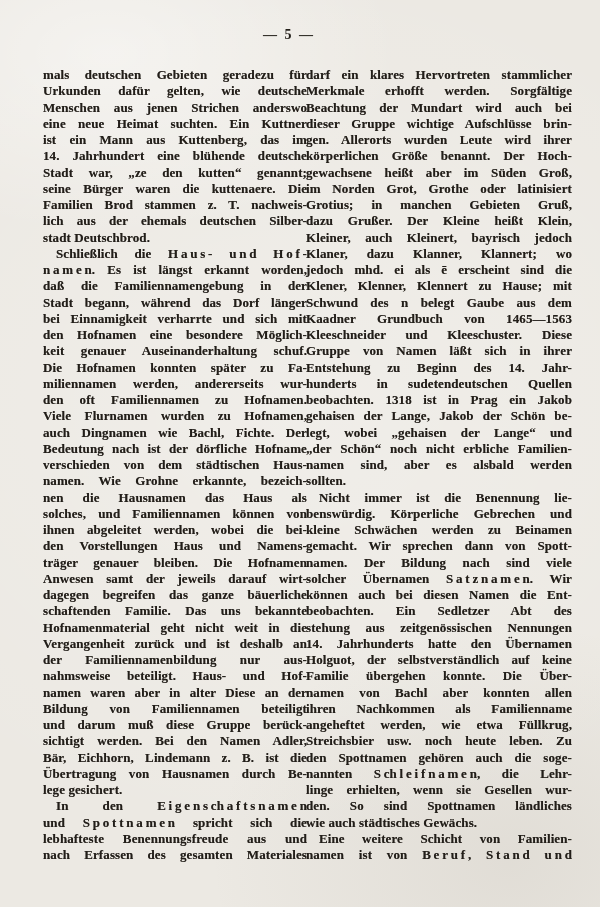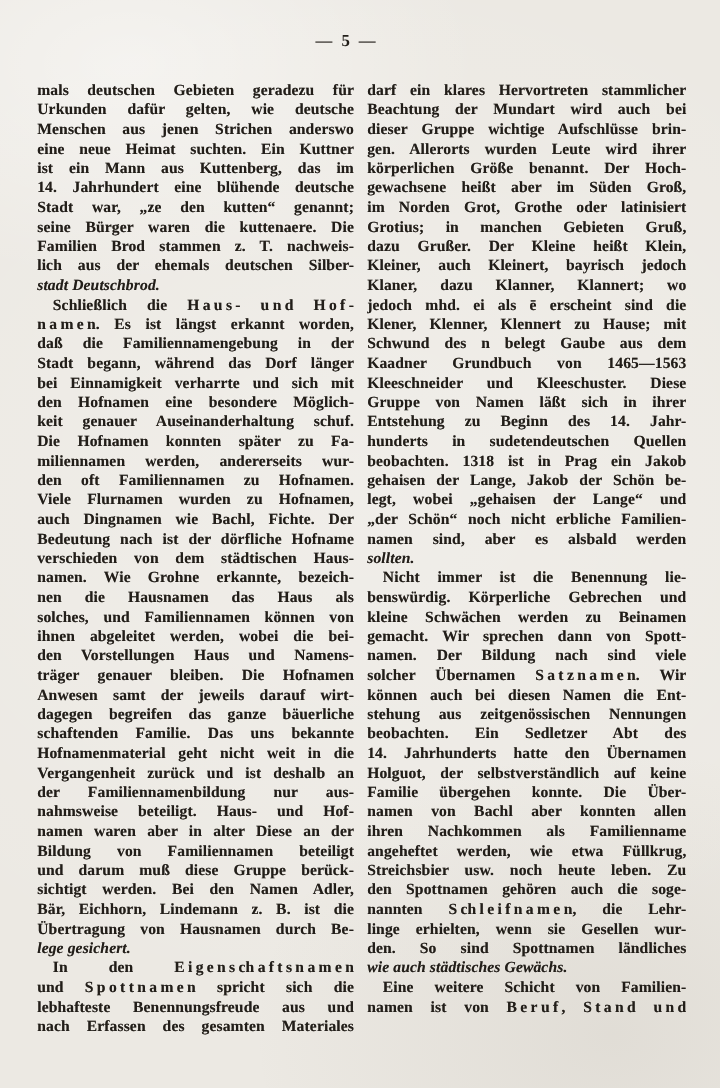--- a/index.html
+++ b/index.html
@@ -14,29 +14,29 @@
       var(--paper);
     font-family:"Liberation Serif", serif;
     font-weight:bold;
     color:var(--ink);
   }
   .page-number {
     position:absolute; top:27px; left:0; right:22px;
     text-align:center; font-size:14px; letter-spacing:2px;
   }
   .column { position:absolute; top:67px; }
-  .column.left  { left:31px;  width:264px; }
+  .column.left  { left:43px;  width:264px; }
   .column.right { left:306px; width:266px; }
   .line {
     font-size:13px; line-height:16.25px; letter-spacing:0.1px;
     text-align:justify; text-align-last:justify;
     text-shadow:0 0 0.5px rgba(34,30,25,0.55);
     white-space:normal;
   }
-  .line.end { text-align-last:left;font-style:italic; }
+  .line.end { text-align-last:left; }
   .line.indent { text-indent:13px; }
 </style>
 </head>
 <body>
 
 <div class="page">
   <div class="page-number">— 5 —</div>
 
   <div class="column left">
       <div class="line">mals deutschen Gebieten geradezu für</div>
@@ -85,20 +85,21 @@
       <div class="line">Übertragung von Hausnamen durch Be-</div>
       <div class="line end">lege gesichert.</div>
       <div class="line indent">In den E i g e n s ch a f t s n a m e n</div>
       <div class="line">und S p o t t n a m e n spricht sich die</div>
       <div class="line">lebhafteste Benennungsfreude aus und</div>
       <div class="line">nach Erfassen des gesamten Materiales</div>
     </div>
 
   <div class="column right">
       <div class="line">darf ein klares Hervortreten stammlicher</div>
+      <div class="line">Merkmale erhofft werden. Sorgfältige</div>
       <div class="line">Beachtung der Mundart wird auch bei</div>
       <div class="line">dieser Gruppe wichtige Aufschlüsse brin-</div>
       <div class="line">gen. Allerorts wurden Leute wird ihrer</div>
       <div class="line">körperlichen Größe benannt. Der Hoch-</div>
       <div class="line">gewachsene heißt aber im Süden Groß,</div>
       <div class="line">im Norden Grot, Grothe oder latinisiert</div>
       <div class="line">Grotius; in manchen Gebieten Gruß,</div>
       <div class="line">dazu Grußer. Der Kleine heißt Klein,</div>
       <div class="line">Kleiner, auch Kleinert, bayrisch jedoch</div>
       <div class="line">Klaner, dazu Klanner, Klannert; wo</div>
@@ -116,22 +117,22 @@
       <div class="line">„der Schön“ noch nicht erbliche Familien-</div>
       <div class="line">namen sind, aber es alsbald werden</div>
       <div class="line end">sollten.</div>
       <div class="line indent">Nicht immer ist die Benennung lie-</div>
       <div class="line">benswürdig. Körperliche Gebrechen und</div>
       <div class="line">kleine Schwächen werden zu Beinamen</div>
       <div class="line">gemacht. Wir sprechen dann von Spott-</div>
       <div class="line">namen. Der Bildung nach sind viele</div>
       <div class="line">solcher Übernamen S a t z n a m e n. Wir</div>
       <div class="line">können auch bei diesen Namen die Ent-</div>
+      <div class="line">beobachten. Ein Sedletzer Abt des</div>
       <div class="line">stehung aus zeitgenössischen Nennungen</div>
-      <div class="line">beobachten. Ein Sedletzer Abt des</div>
       <div class="line">14. Jahrhunderts hatte den Übernamen</div>
       <div class="line">Holguot, der selbstverständlich auf keine</div>
       <div class="line">Familie übergehen konnte. Die Über-</div>
       <div class="line">namen von Bachl aber konnten allen</div>
       <div class="line">ihren Nachkommen als Familienname</div>
       <div class="line">angeheftet werden, wie etwa Füllkrug,</div>
       <div class="line">Streichsbier usw. noch heute leben. Zu</div>
       <div class="line">den Spottnamen gehören auch die soge-</div>
       <div class="line">nannten S ch l e i f n a m e n, die Lehr-</div>
       <div class="line">linge erhielten, wenn sie Gesellen wur-</div>

